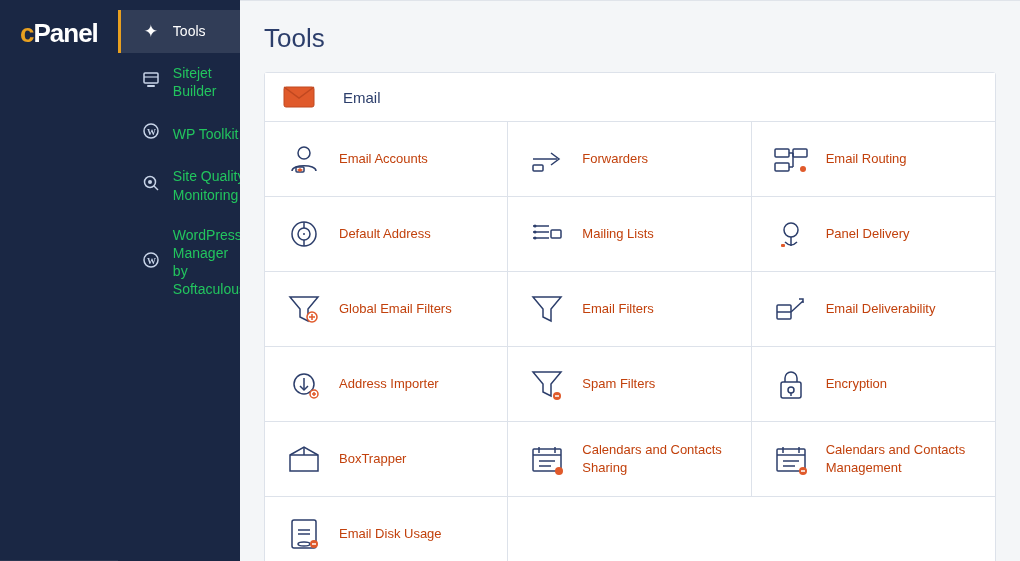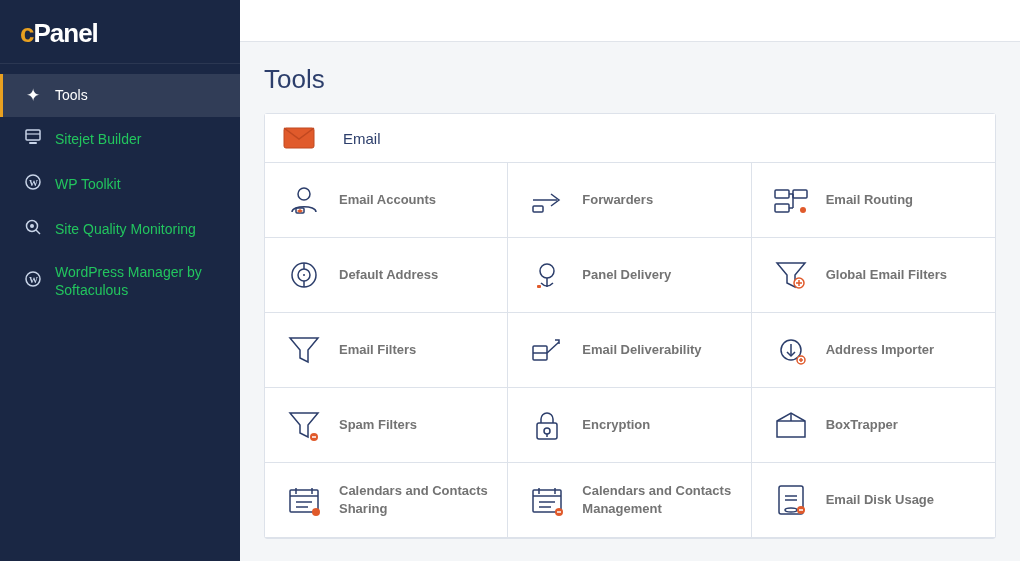--- a/index.html
+++ b/index.html
@@ -5,21 +5,21 @@
     * { box-sizing: border-box; margin: 0; padding: 0; }
     body { font-family: 'Segoe UI', Arial, sans-serif; display: flex; height: 561px; width: 1020px; overflow: hidden; background: #f4f6f8; }
 
     
     #sidebar {
       width: 240px;
       min-width: 240px;
       background: #1a2744;
       color: #fff;
       display: flex;
-      flex-direction: column;
+      flex-direction: row;
       padding: 0;
     }
     #sidebar .logo-area {
       padding: 18px 20px 14px 20px;
       border-bottom: 1px solid rgba(255,255,255,0.08);
     }
     #sidebar .logo-text {
       font-size: 26px;
       font-weight: 700;
       color: #fff;
@@ -121,23 +121,22 @@
       display: flex;
       align-items: center;
       justify-content: center;
     }
     .tool-icon svg {
       width: 36px;
       height: 36px;
     }
     .tool-label {
       font-size: 13px;
-      color: #737373;
+      color: #c2410c;
       line-height: 1.35;
-      font-weight: bold;
     }
   </style>
 </head>
 <body>
 
 <div id="sidebar">
   <div class="logo-area">
     <div class="logo-text">
       <span>c</span>Panel
     </div>
@@ -251,20 +250,34 @@
               <circle cx="18" cy="18" r="12"></circle>
               <circle cx="18" cy="18" r="6"></circle>
               <circle cx="18" cy="18" r="1" fill="#2c3e6b" stroke="none"></circle>
               <line x1="18" y1="6" x2="18" y2="12"></line>
               <line x1="18" y1="24" x2="18" y2="30"></line>
             </svg>
           </div>
           <span class="tool-label">Default Address</span>
         </div>
 
+        <div class="tool-item">
+          <div class="tool-icon">
+            <svg viewBox="0 0 36 36" fill="none" stroke="#2c3e6b" stroke-width="1.5">
+              <line x1="4" y1="10" x2="20" y2="10"></line>
+              <line x1="4" y1="16" x2="20" y2="16"></line>
+              <line x1="4" y1="22" x2="20" y2="22"></line>
+              <rect x="22" y="14" width="10" height="8" rx="1"></rect>
+              <circle cx="6" cy="10" r="1.5" fill="#2c3e6b" stroke="none"></circle>
+              <circle cx="6" cy="16" r="1.5" fill="#2c3e6b" stroke="none"></circle>
+              <circle cx="6" cy="22" r="1.5" fill="#2c3e6b" stroke="none"></circle>
+            </svg>
+          </div>
+          <span class="tool-label">Mailing Lists</span>
+        </div>
 
         <div class="tool-item">
           <div class="tool-icon">
             <svg viewBox="0 0 36 36" fill="none" stroke="#2c3e6b" stroke-width="1.5">
               <circle cx="18" cy="14" r="7"></circle>
               <path d="M18 21 L18 30"></path>
               <path d="M12 26 Q18 32 24 26"></path>
               <rect x="8" y="28" width="4" height="3" rx="1" fill="#e05a2b" stroke="none"></rect>
             </svg>
           </div>

